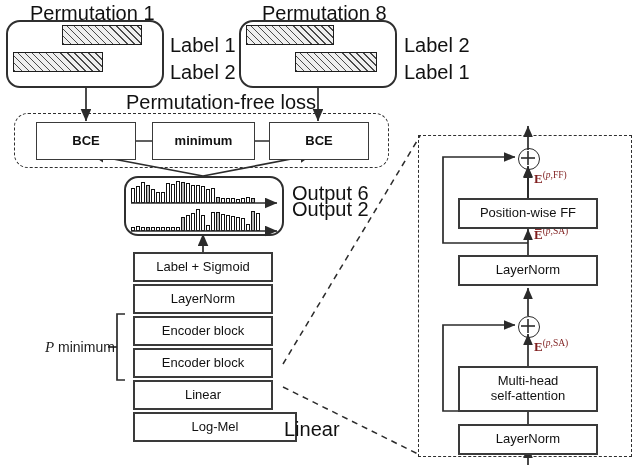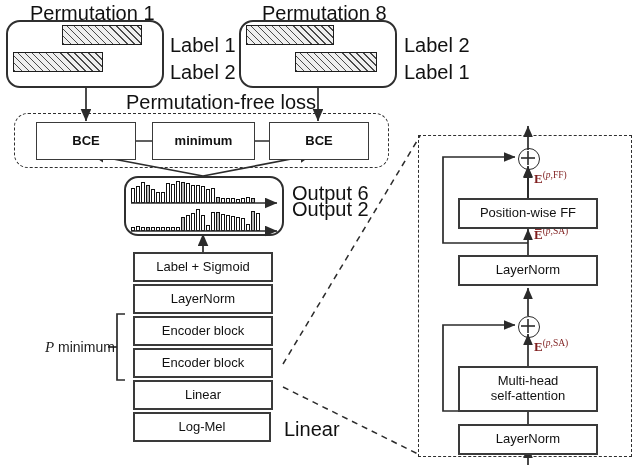--- a/index.html
+++ b/index.html
@@ -213,21 +213,21 @@
 </svg>
 
 <div class="cap" style="left:292px;top:182px;">Output 6</div>
 <div class="cap" style="left:292px;top:198px;">Output 2</div>
 
 <div class="node" style="left:133px;top:252px;width:140px;height:30px;">Label + Sigmoid</div>
 <div class="node" style="left:133px;top:284px;width:140px;height:30px;">LayerNorm</div>
 <div class="node" style="left:133px;top:316px;width:140px;height:30px;">Encoder block</div>
 <div class="node" style="left:133px;top:348px;width:140px;height:30px;">Encoder block</div>
 <div class="node" style="left:133px;top:380px;width:140px;height:30px;">Linear</div>
-<div class="node" style="left:133px;top:412px;width:138px;height:30px;">Log-Mel</div>
+<div class="node" style="left:133px;top:412px;width:164px;height:30px;">Log-Mel</div>
 
 <svg class="ov" viewBox="0 0 640 465">
   <g stroke="#2b2b2b" stroke-width="1.7" fill="none">
     <path d="M125,314 L117,314 L117,380 L125,380"></path>
     <line x1="117" y1="347" x2="108" y2="347"></line>
   </g>
 </svg>
 <div class="plabel" style="left:45px;top:339px;">
   <span class="it">P</span><span> minimum</span>
 </div>

